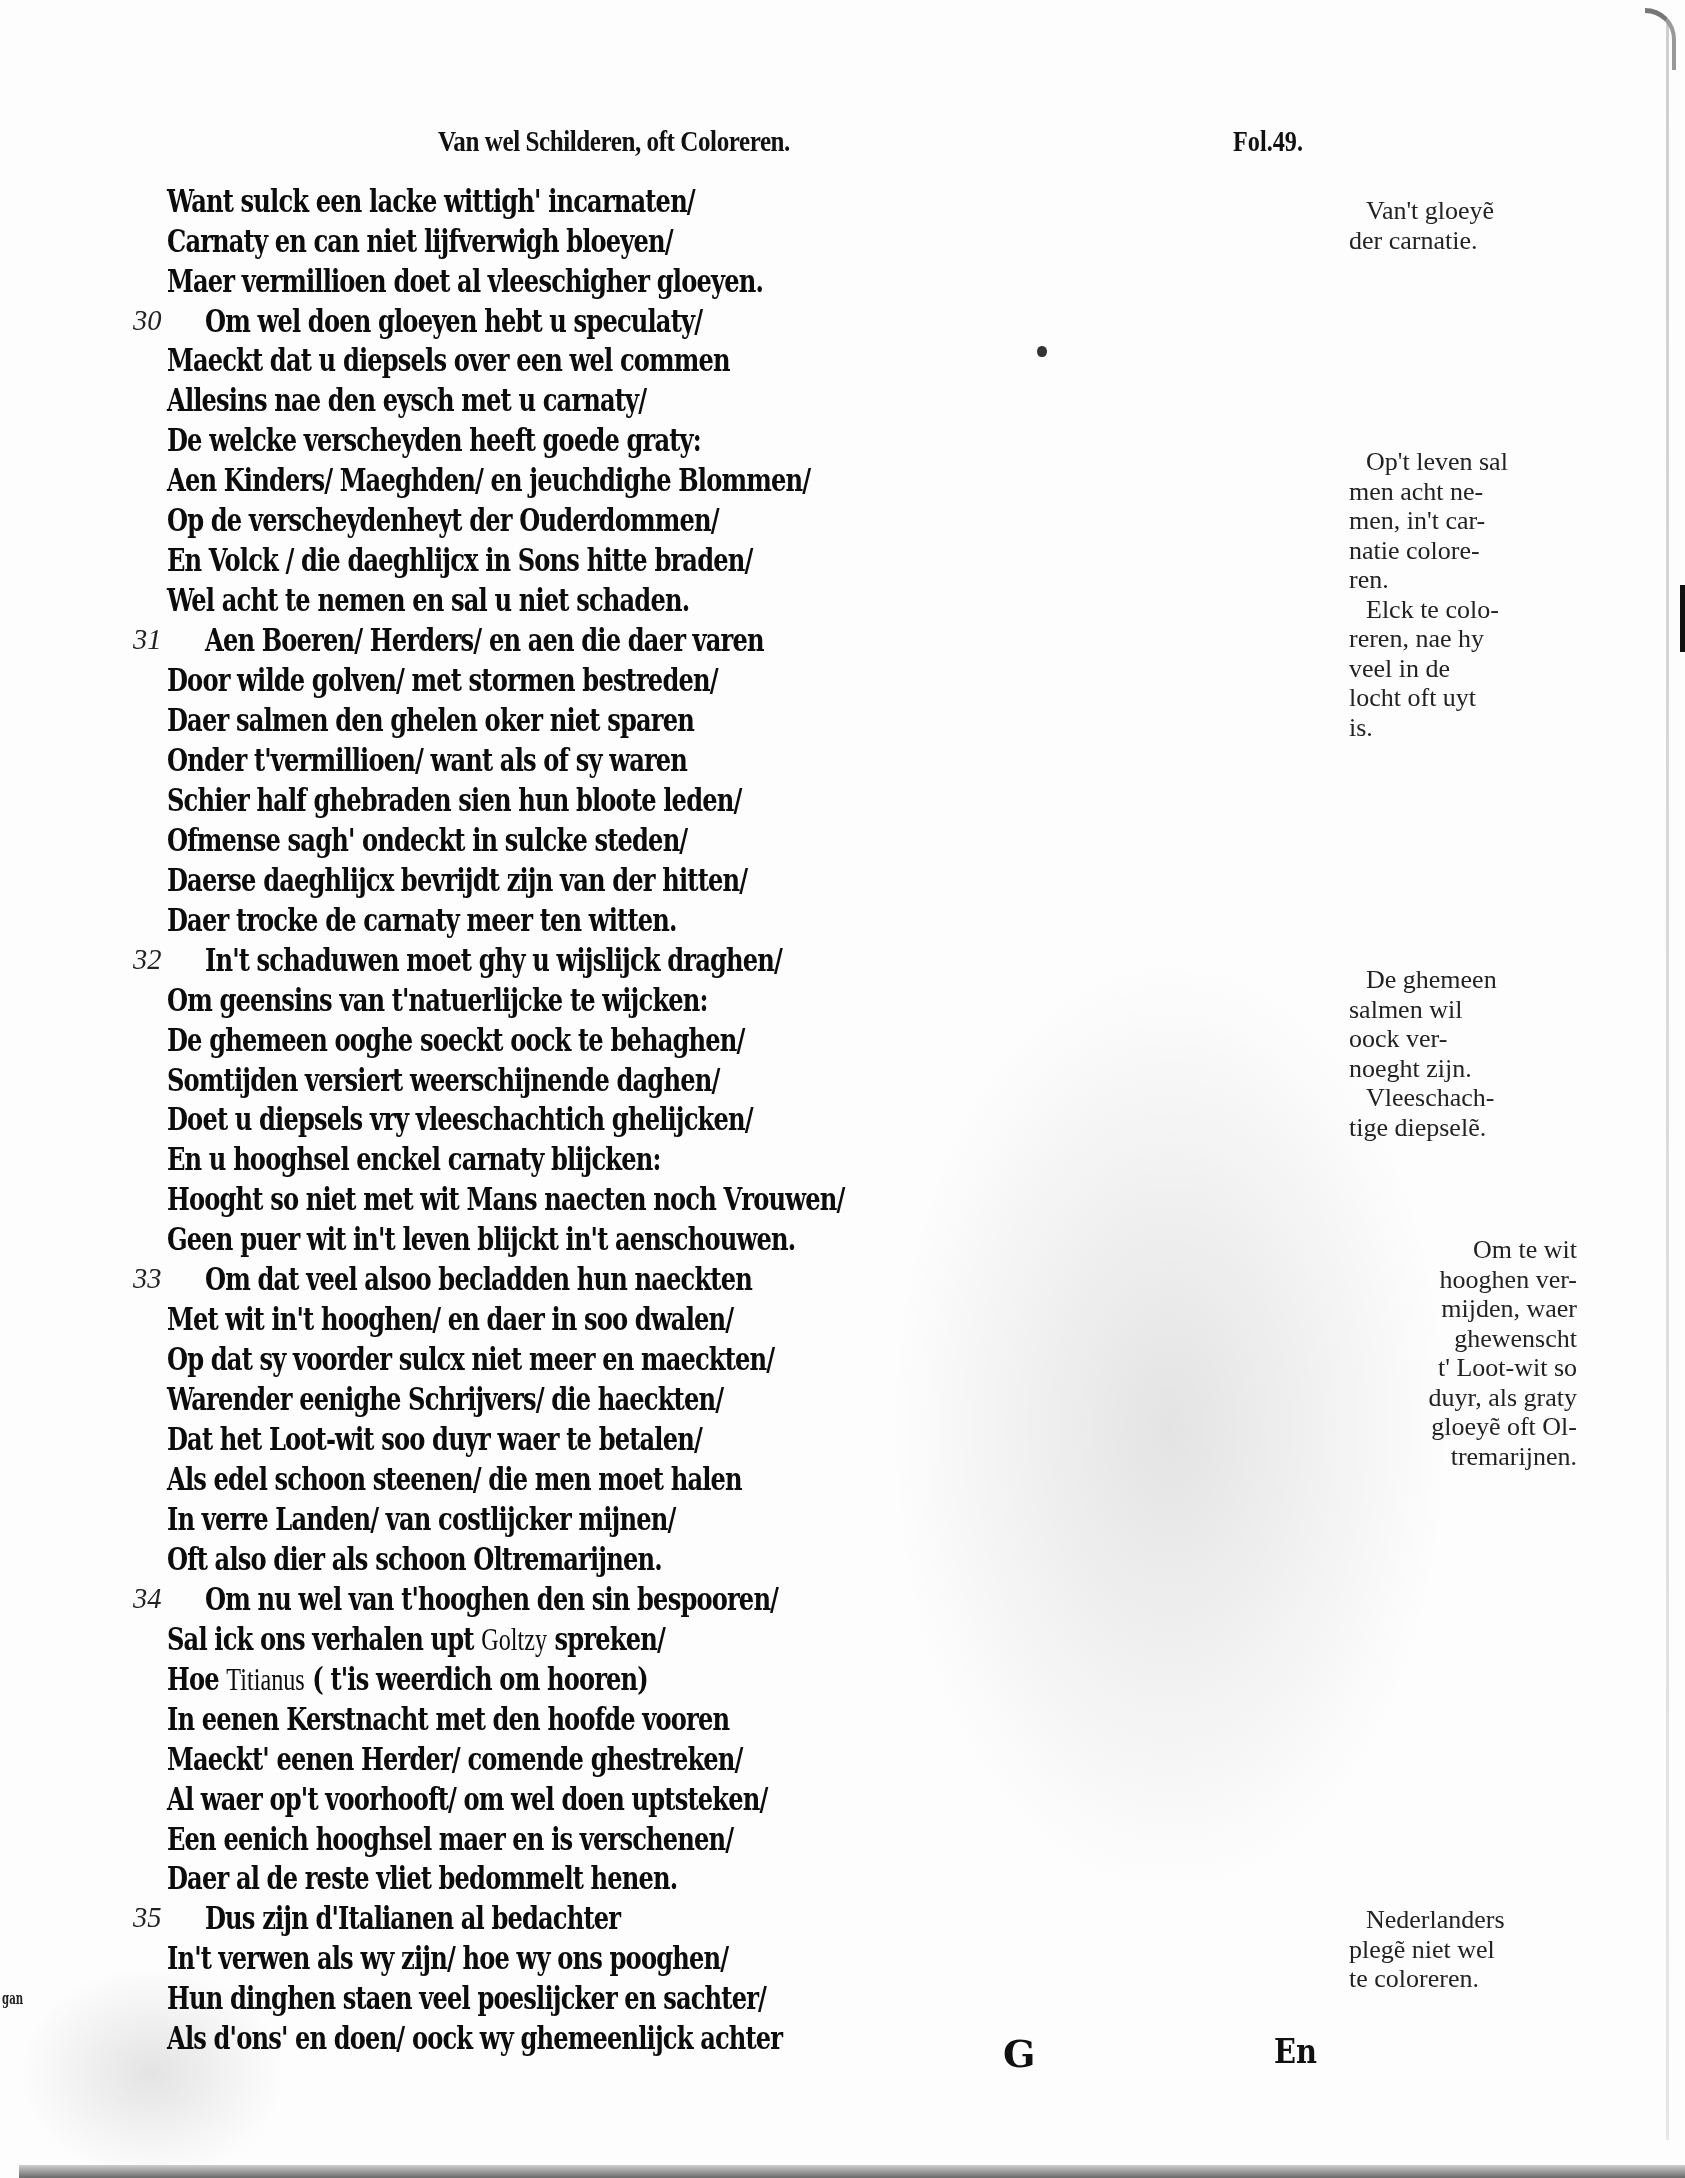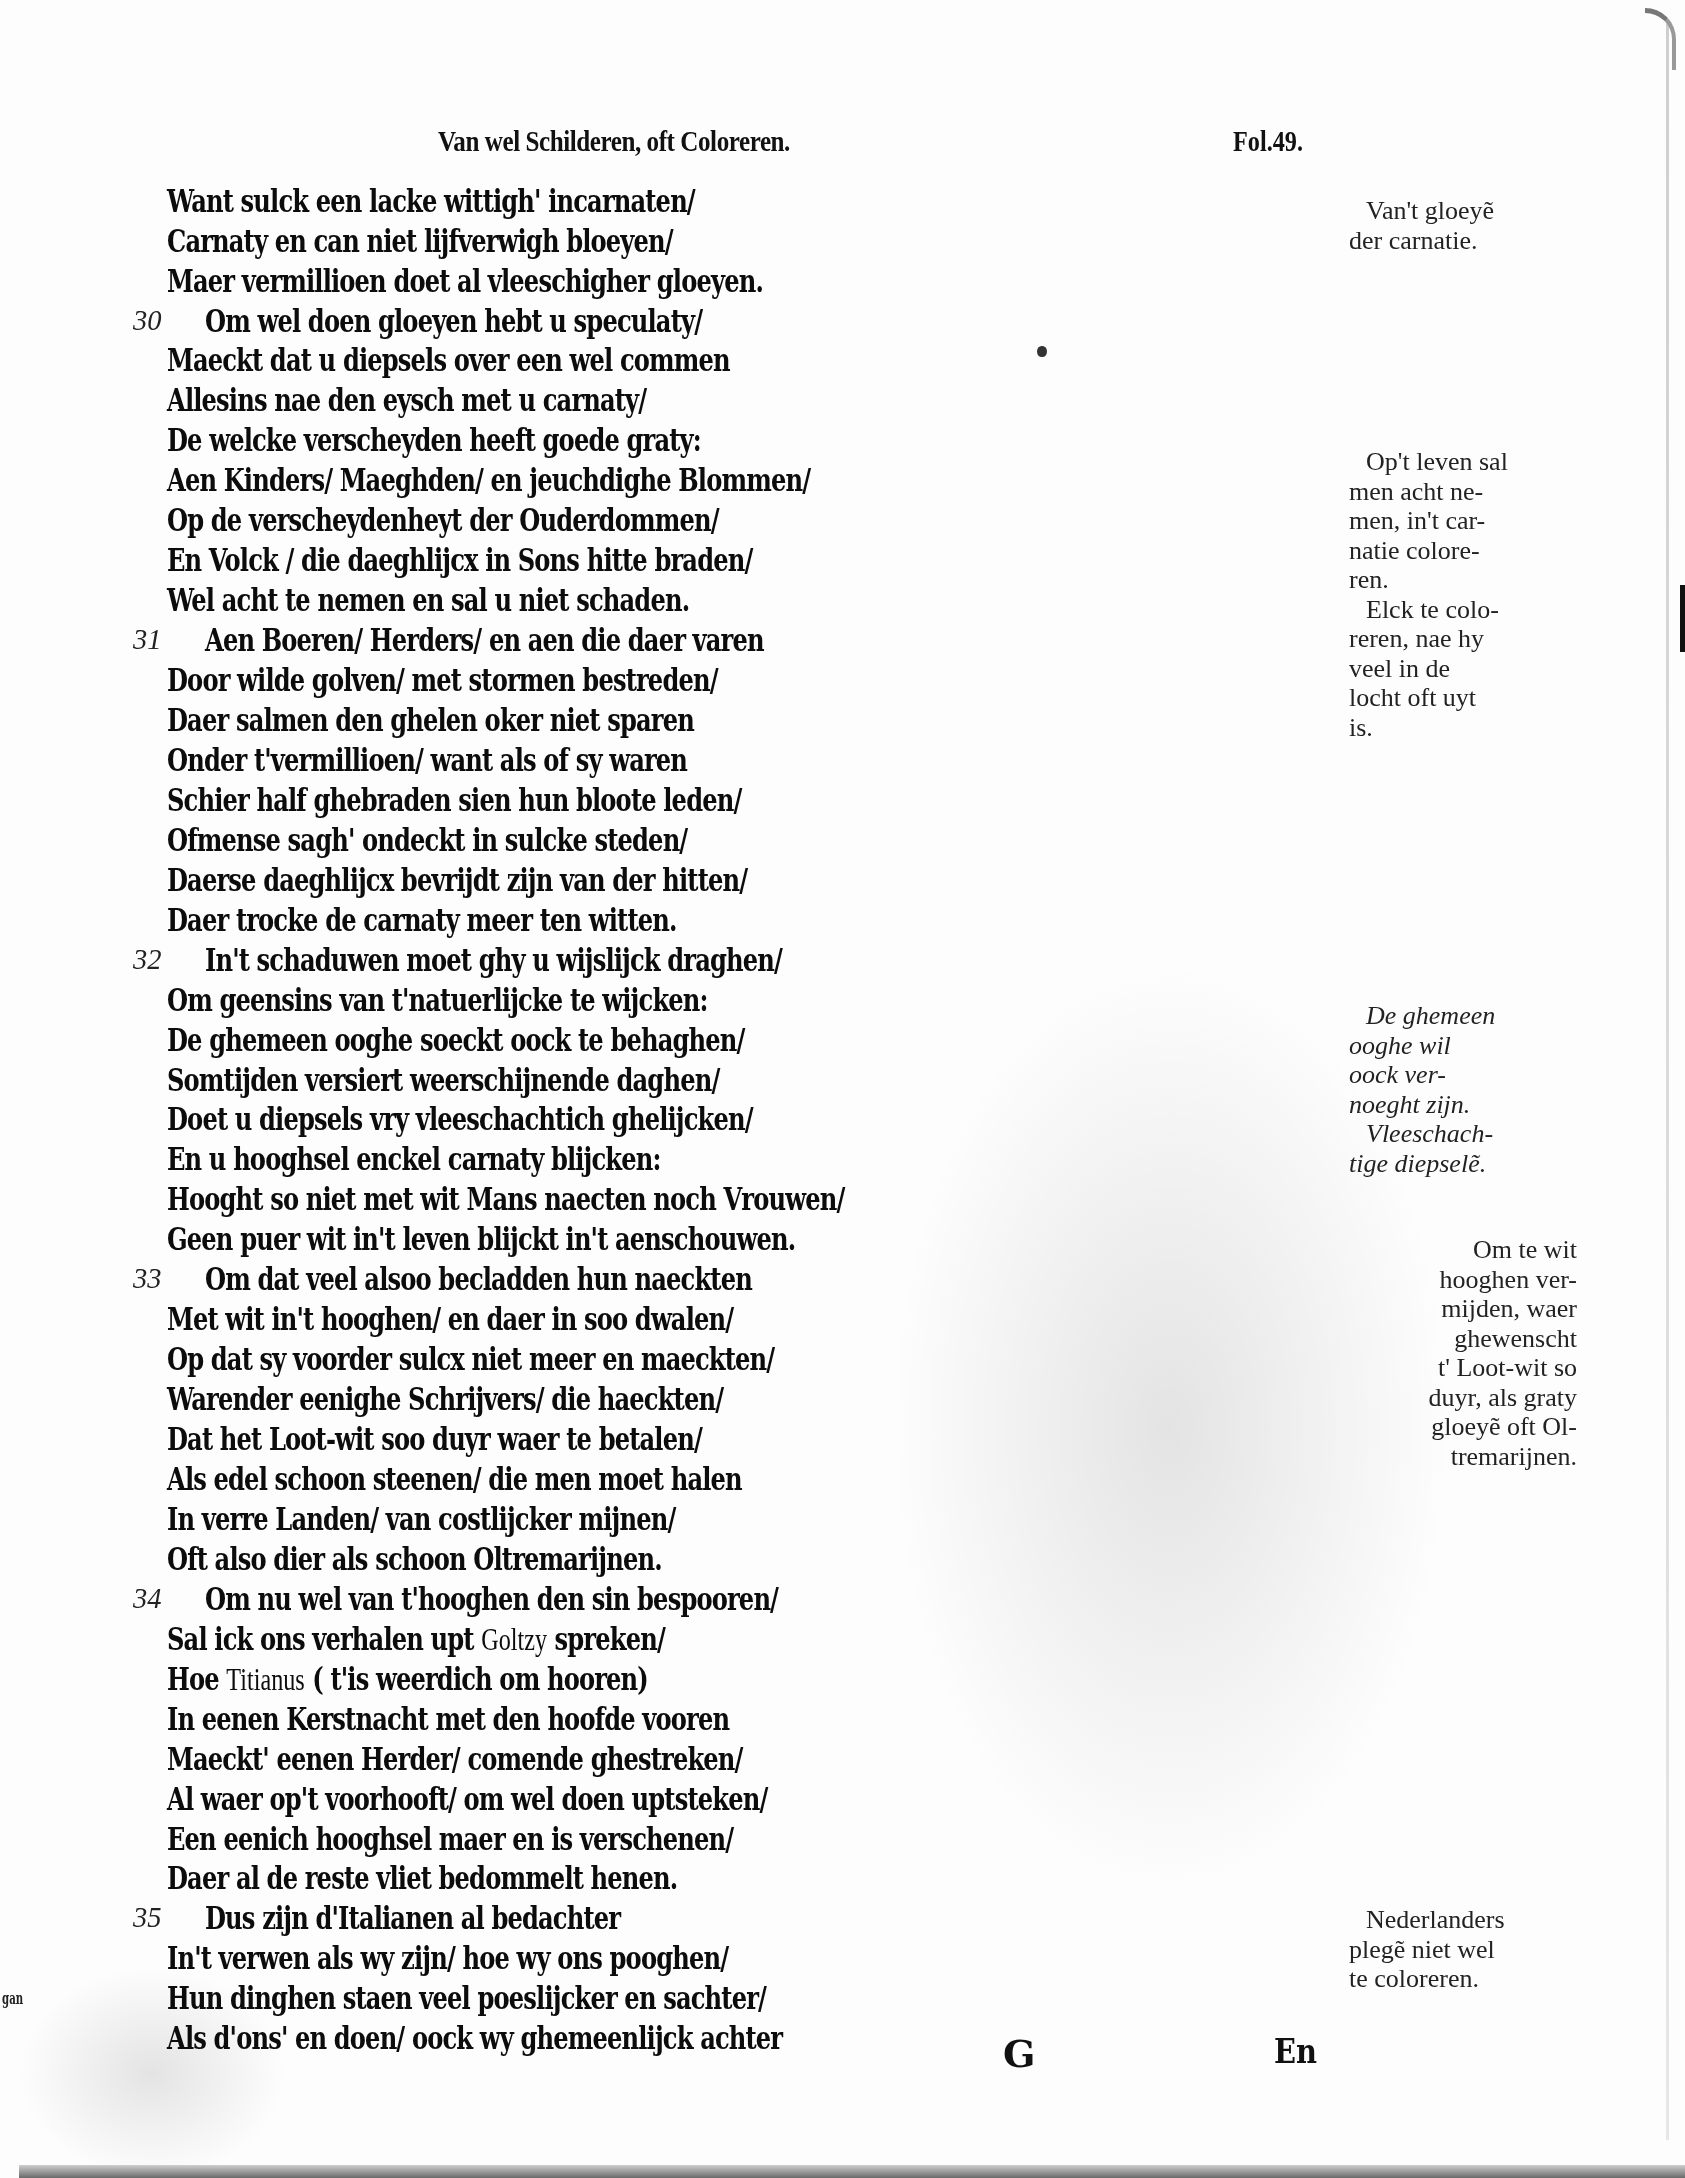--- a/index.html
+++ b/index.html
@@ -138,21 +138,21 @@
       <div class="line" style="top: 1858px;">Daer al de reste vliet bedommelt henen.</div>
       <div class="vnum" style="top: 1898px;">35</div>
       <div class="line first" style="top: 1898px;">Dus zijn d'Italianen al bedachter</div>
       <div class="line" style="top: 1938px;">In't verwen als wy zijn/ hoe wy ons pooghen/</div>
       <div class="line" style="top: 1978px;">Hun dinghen staen veel poeslijcker en sachter/</div>
       <div class="line" style="top: 2018px;">Als d'ons' en doen/ oock wy ghemeenlijck achter</div>
     </div>
   <div id="notes">
       <div class="note" style="top: 196px;"><span class="ln indent">Van't gloeyẽ</span><span class="ln">der carnatie.</span></div>
       <div class="note" style="top: 447px;"><span class="ln indent">Op't leven sal</span><span class="ln">men acht ne-</span><span class="ln">men, in't car-</span><span class="ln">natie colore-</span><span class="ln">ren.</span><span class="ln indent">Elck te colo-</span><span class="ln">reren, nae hy</span><span class="ln">veel in de</span><span class="ln">locht oft uyt</span><span class="ln">is.</span></div>
-      <div class="note" style="top: 1001px; font-style: italic;"><span class="ln indent">De ghemeen</span><span class="ln">ooghe wil</span><span class="ln">oock ver-</span><span class="ln">noeght zijn.</span><span class="ln indent">Vleeschach-</span><span class="ln">tige diepselẽ.</span></div>
+      <div class="note" style="top: 965px;"><span class="ln indent">De ghemeen</span><span class="ln">salmen wil</span><span class="ln">oock ver-</span><span class="ln">noeght zijn.</span><span class="ln indent">Vleeschach-</span><span class="ln">tige diepselẽ.</span></div>
       <div class="note" style="top: 1235px; text-align: right;"><span class="ln indent">Om te wit</span><span class="ln">hooghen ver-</span><span class="ln">mijden, waer</span><span class="ln">ghewenscht</span><span class="ln">t' Loot-wit so</span><span class="ln">duyr, als graty</span><span class="ln">gloeyẽ oft Ol-</span><span class="ln">tremarijnen.</span></div>
       <div class="note" style="top: 1905px;"><span class="ln indent">Nederlanders</span><span class="ln">plegẽ niet wel</span><span class="ln">te coloreren.</span></div>
     </div>
 
   <div class="sig signature">G</div>
   <div class="sig catchword">En</div>
 </div>
 
 
 </body></html>

